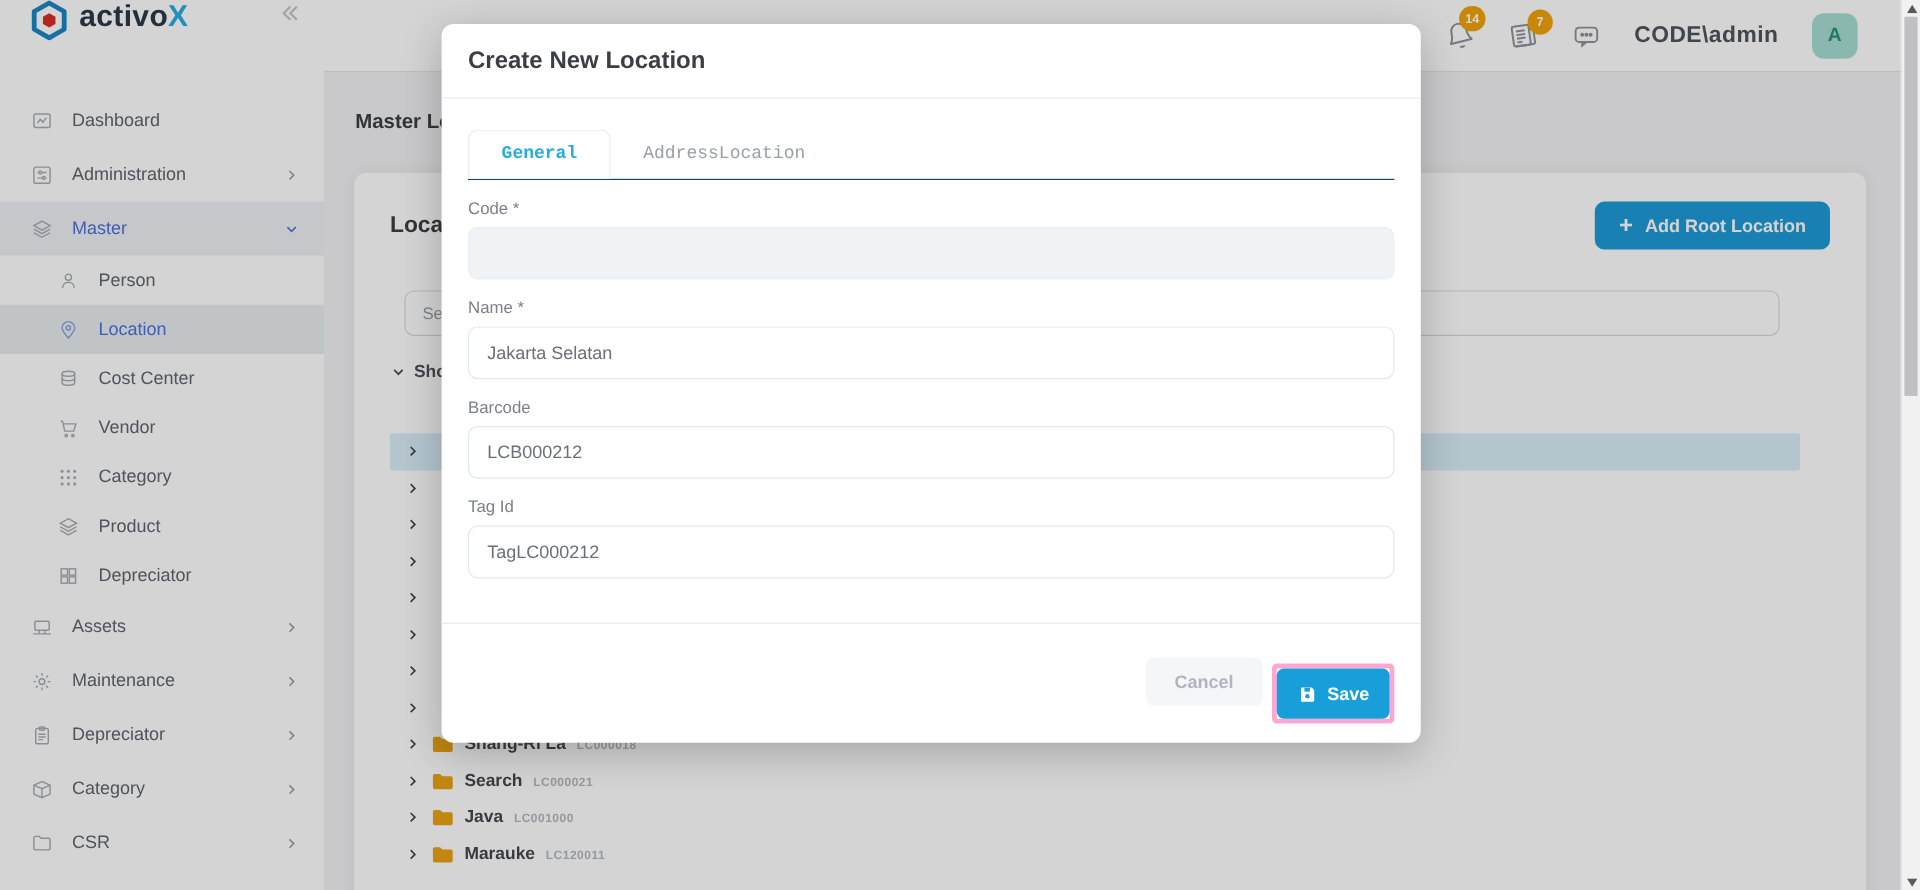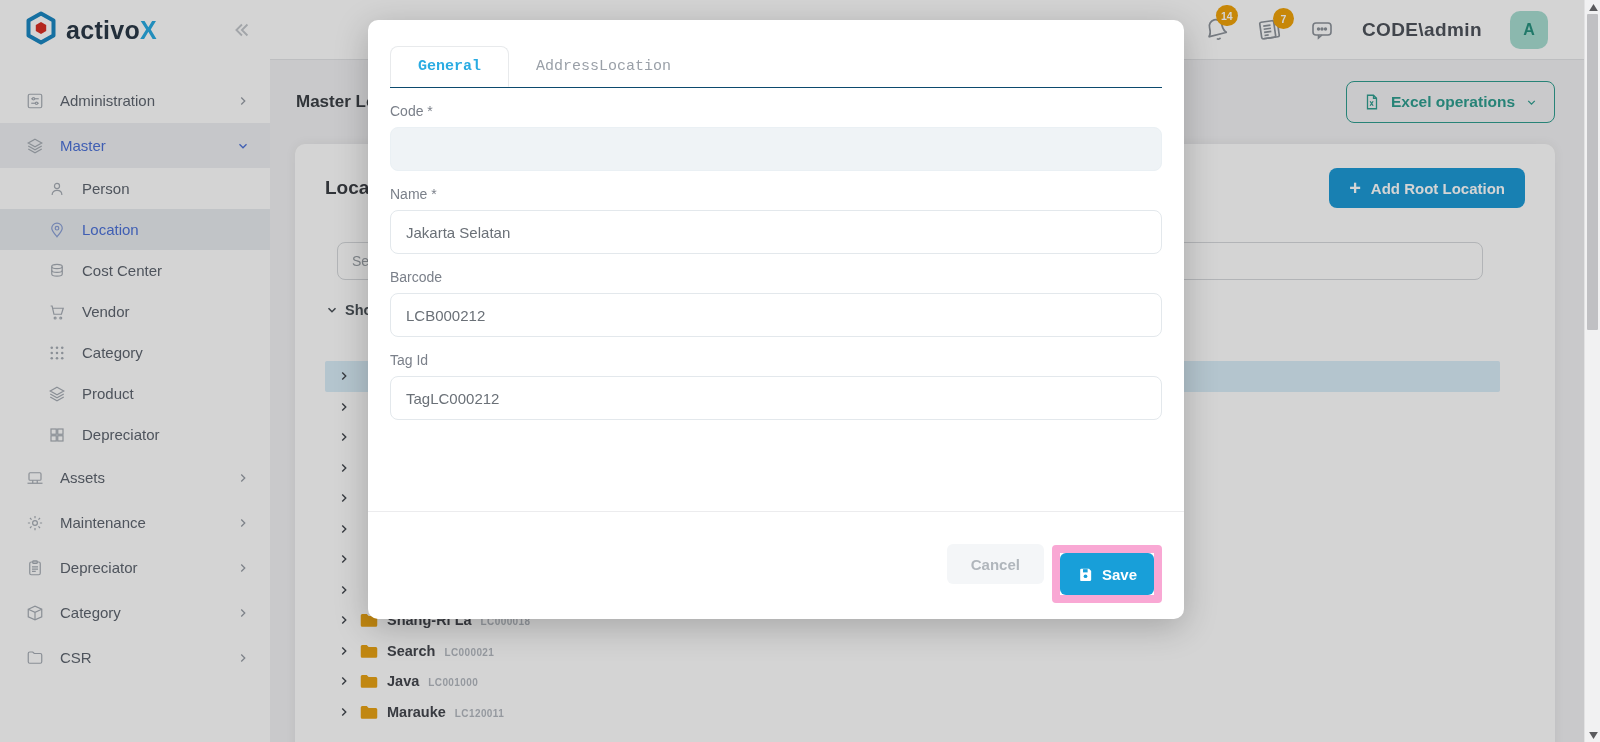--- a/index.html
+++ b/index.html
@@ -1,21 +1,21 @@
 <!DOCTYPE html>
 <html><head>
 <meta charset="utf-8">
 <style>
   * { margin:0; padding:0; box-sizing:border-box; }
   html,body { width:1600px; height:742px; overflow:hidden; }
   body { font-family:"Liberation Sans", sans-serif; background:#f2f2f4; position:relative; }
 
   
   .sidebar { position:absolute; left:0; top:0; width:270px; height:742px; background:#ffffff; z-index:10; }
-  .logo-row { height:60px; display:flex; align-items:center; padding:0 18px 0 24px; }
+  .logo-row { height:60px; display:flex; align-items:flex-start; padding:0 18px 0 24px; }
   .logo-hex { flex:0 0 auto; }
   .brand-text { font-size:25px; font-weight:700; color:#2b3947; margin-left:8px; letter-spacing:.3px; }
   .brand-accent { color:#29abe2; }
   .collapse-btn { margin-left:auto; color:#c3c7cc; display:flex; }
   .menu { padding-top:18px; }
   .m-item { height:45px; display:flex; align-items:center; gap:16px; padding:0 20px 0 26px; cursor:pointer; color:#5f6670; font-size:15px; }
   .m-item .ic { color:#a7adb5; display:flex; }
   .m-item .chev { margin-left:auto; color:#989ea6; display:flex; }
   .m-item.active { background:#eef0f3; color:#4d72d8; }
   .m-item.active .chev { color:#4d72d8; }
@@ -61,21 +61,21 @@
   .tabs { display:flex; border-bottom:1px solid #0c4a6e;font-family:Liberation Mono, monospace; }
   .tab { height:41px; display:flex; align-items:center; padding:0 27px; font-size:15px; color:#9aa0a8; cursor:pointer; }
   .tab.active { color:#29abe2; font-weight:600; background:#fff; border:1px solid #e8eaec; border-bottom:1px solid #fff; border-radius:8px 8px 0 0; margin-bottom:-1px; }
   .field { margin-top:15px; }
   .field:first-of-type { margin-top:6px; }
   .f-label { display:block; font-size:14px; color:#7b808a; margin-bottom:8px; }
   .f-input { width:100%; height:44px; border:1px solid #e3e8ec; border-radius:8px; padding:0 15px; font-size:15px; color:#6a7077; font-family:inherit; background:#fff; }
   .f-input.disabled { background:#eff3f6; border-color:#eaf0f4; }
   .modal-foot { border-top:1px solid #ececee; padding:13px 22px 16px 22px; display:flex; align-items:center; justify-content:flex-end; gap:8px; }
   .btn-cancel { height:40px; padding:0 24px; border:none; border-radius:6px; background:#f4f6f8; color:#b0b6bc; font-size:15px; font-weight:600; cursor:pointer; font-family:inherit; }
-  .save-frame { border:8px solid #f9a8d4; border-radius:4px;margin-top:20px; }
+  .save-frame { border:4px solid #f9a8d4; border-radius:4px;margin-top:20px; }
   .btn-save { height:42px; padding:0 17px; border:none; border-radius:6px; background:#189fd9; color:#fff; font-size:15px; font-weight:600; display:flex; align-items:center; gap:8px; cursor:pointer; font-family:inherit; }
 
   
   .scrollbar { position:absolute; right:0; top:0; width:16px; height:742px; background:#f1f1f2; z-index:60; border-left:1px solid #e2e2e3; }
   .sb-thumb { position:absolute; left:2px; right:2px; top:14px; height:316px; background:#c0c0c3; border-radius:1px; }
   .sb-arrow { position:absolute; left:0; width:16px; height:14px; display:flex; align-items:center; justify-content:center; }
   .sb-arrow svg { display:block; }
   .sb-up { top:0; } .sb-down { bottom:0; }
 </style>
 </head>
@@ -91,20 +91,29 @@
     </span>
     <span class="brand-text"><span>activo</span><span class="brand-accent">X</span></span>
     <span class="collapse-btn">
       <svg width="22" height="22" viewBox="0 0 24 24" fill="none" stroke="currentColor" stroke-width="2">
           <polyline points="13 6 7 12 13 18"></polyline>
           <polyline points="19 6 13 12 19 18"></polyline>
         </svg>
     </span>
   </div>
   <div class="menu">
+    <div class="m-item">
+      <span class="ic">
+          <svg width="18" height="18" viewBox="0 0 24 24" fill="none" stroke="currentColor" stroke-width="1.6">
+            <rect x="3" y="4" width="18" height="15" rx="2"></rect>
+            <polyline points="7 14 10 10 13 13 17 8"></polyline>
+          </svg>
+        </span>
+      <span>Dashboard</span>
+    </div>
     <div class="m-item">
       <span class="ic">
           <svg width="18" height="18" viewBox="0 0 24 24" fill="none" stroke="currentColor" stroke-width="1.6">
             <rect x="3" y="3" width="18" height="18" rx="2"></rect>
             <line x1="7" y1="9" x2="17" y2="9"></line>
             <circle cx="10" cy="9" r="1.6" fill="#fff"></circle>
             <line x1="7" y1="15" x2="17" y2="15"></line>
             <circle cx="14" cy="15" r="1.6" fill="#fff"></circle>
           </svg>
         </span>
@@ -312,35 +321,20 @@
         <circle cx="15.5" cy="11" r="0.9" fill="currentColor"></circle>
       </svg>
   </span>
   <span class="username">CODE\admin</span>
   <span class="avatar">A</span>
 </div>
 
 <div class="content">
   <div class="page-head">
     <span class="page-title">Master Location</span>
-    <button class="btn-excel">
-      <span style="display:flex;">
-          <svg width="18" height="18" viewBox="0 0 24 24" fill="none" stroke="currentColor" stroke-width="1.7">
-            <path d="M6 3h8l4 4v14H6z"></path>
-            <path d="M14 3v4h4"></path>
-            <path d="M9.5 11l4 6M13.5 11l-4 6"></path>
-          </svg>
-        </span>
-      <span>Excel operations</span>
-      <span style="display:flex;">
-          <svg width="13" height="13" viewBox="0 0 24 24" fill="none" stroke="currentColor" stroke-width="2.4">
-            <polyline points="6 9 12 15 18 9"></polyline>
-          </svg>
-        </span>
-    </button>
   </div>
 
   <div class="card">
     <div class="card-head">
       <span class="card-title">Location</span>
       <button class="btn-add">
         <span class="plus">+</span>
         <span>Add Root Location</span>
       </button>
     </div>
@@ -482,20 +476,23 @@
           </span>
         <span class="tname">Marauke</span>
           <span class="tcode">LC120011</span>
       </div>
     </div>
   </div>
 </div>
 
 <div class="backdrop"></div>
 <div class="modal">
+  <div class="modal-head">
+    <span class="modal-title">Create New Location</span>
+  </div>
   <div class="modal-body">
     <div class="tabs">
       <div class="tab active">General</div>
       <div class="tab">AddressLocation</div>
     </div>
     <div class="field">
       <label class="f-label">Code *</label>
       <input class="f-input disabled" readonly="" value="" style="">
     </div>
     <div class="field">

